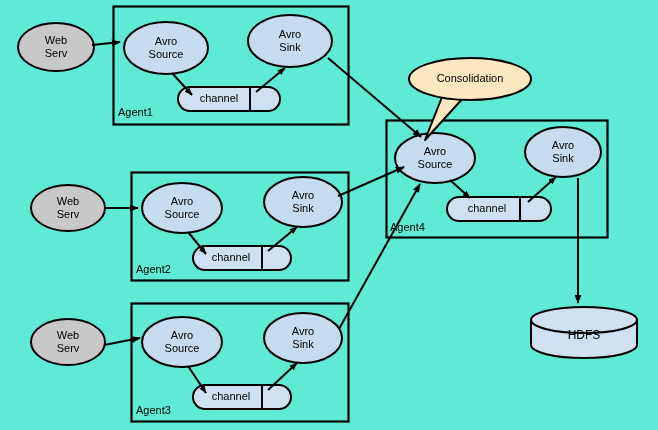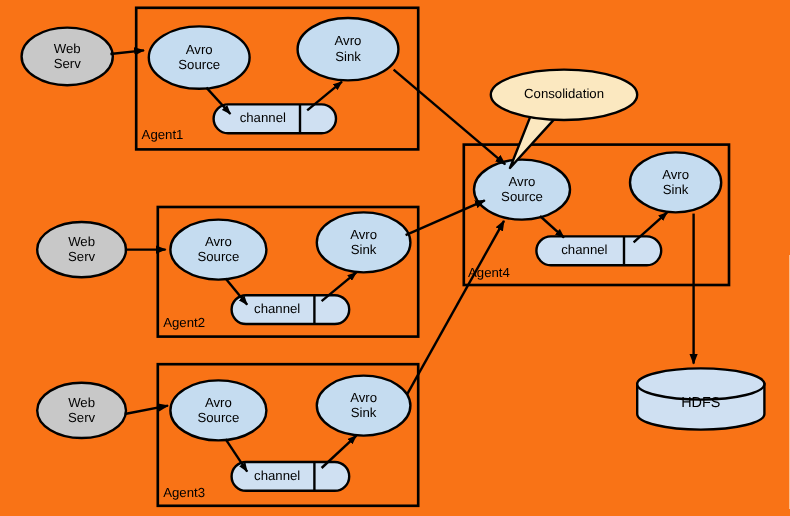--- a/index.html
+++ b/index.html
@@ -7,21 +7,21 @@
     padding: 0;
     background: #ffffff;
   }
   body {
     font-family: "Liberation Sans", sans-serif;
   }
   #diagram-root {
     position: relative;
     width: 658px;
     height: 430px;
-    background: #f97316;
+    background: #5eead4;
     overflow: hidden;
   }
   #diagram-svg {
     position: absolute;
     left: 0;
     top: 0;
     width: 658px;
     height: 430px;
   }
   .node-label {

